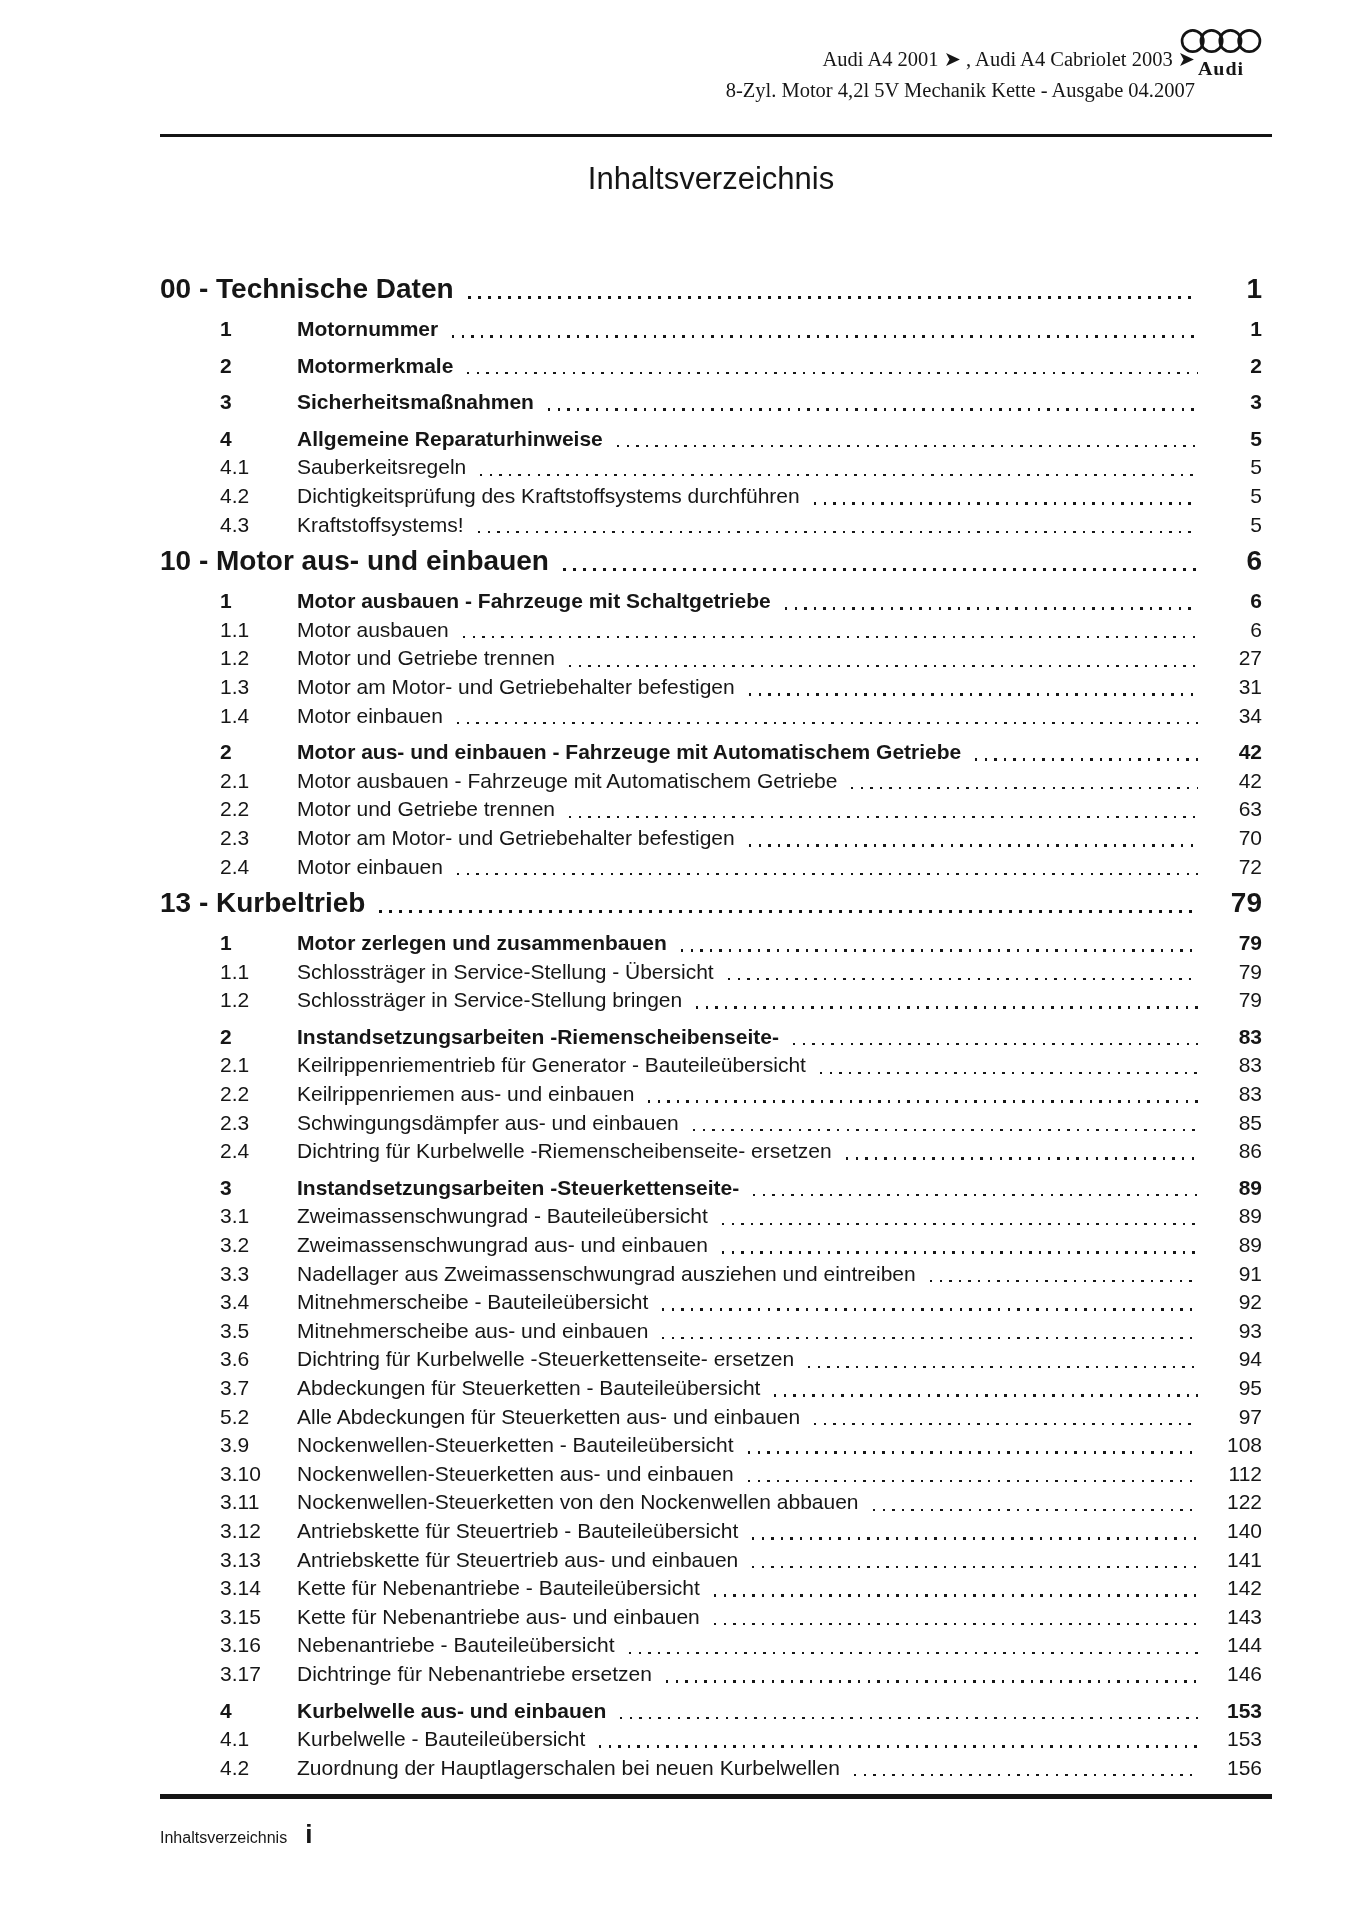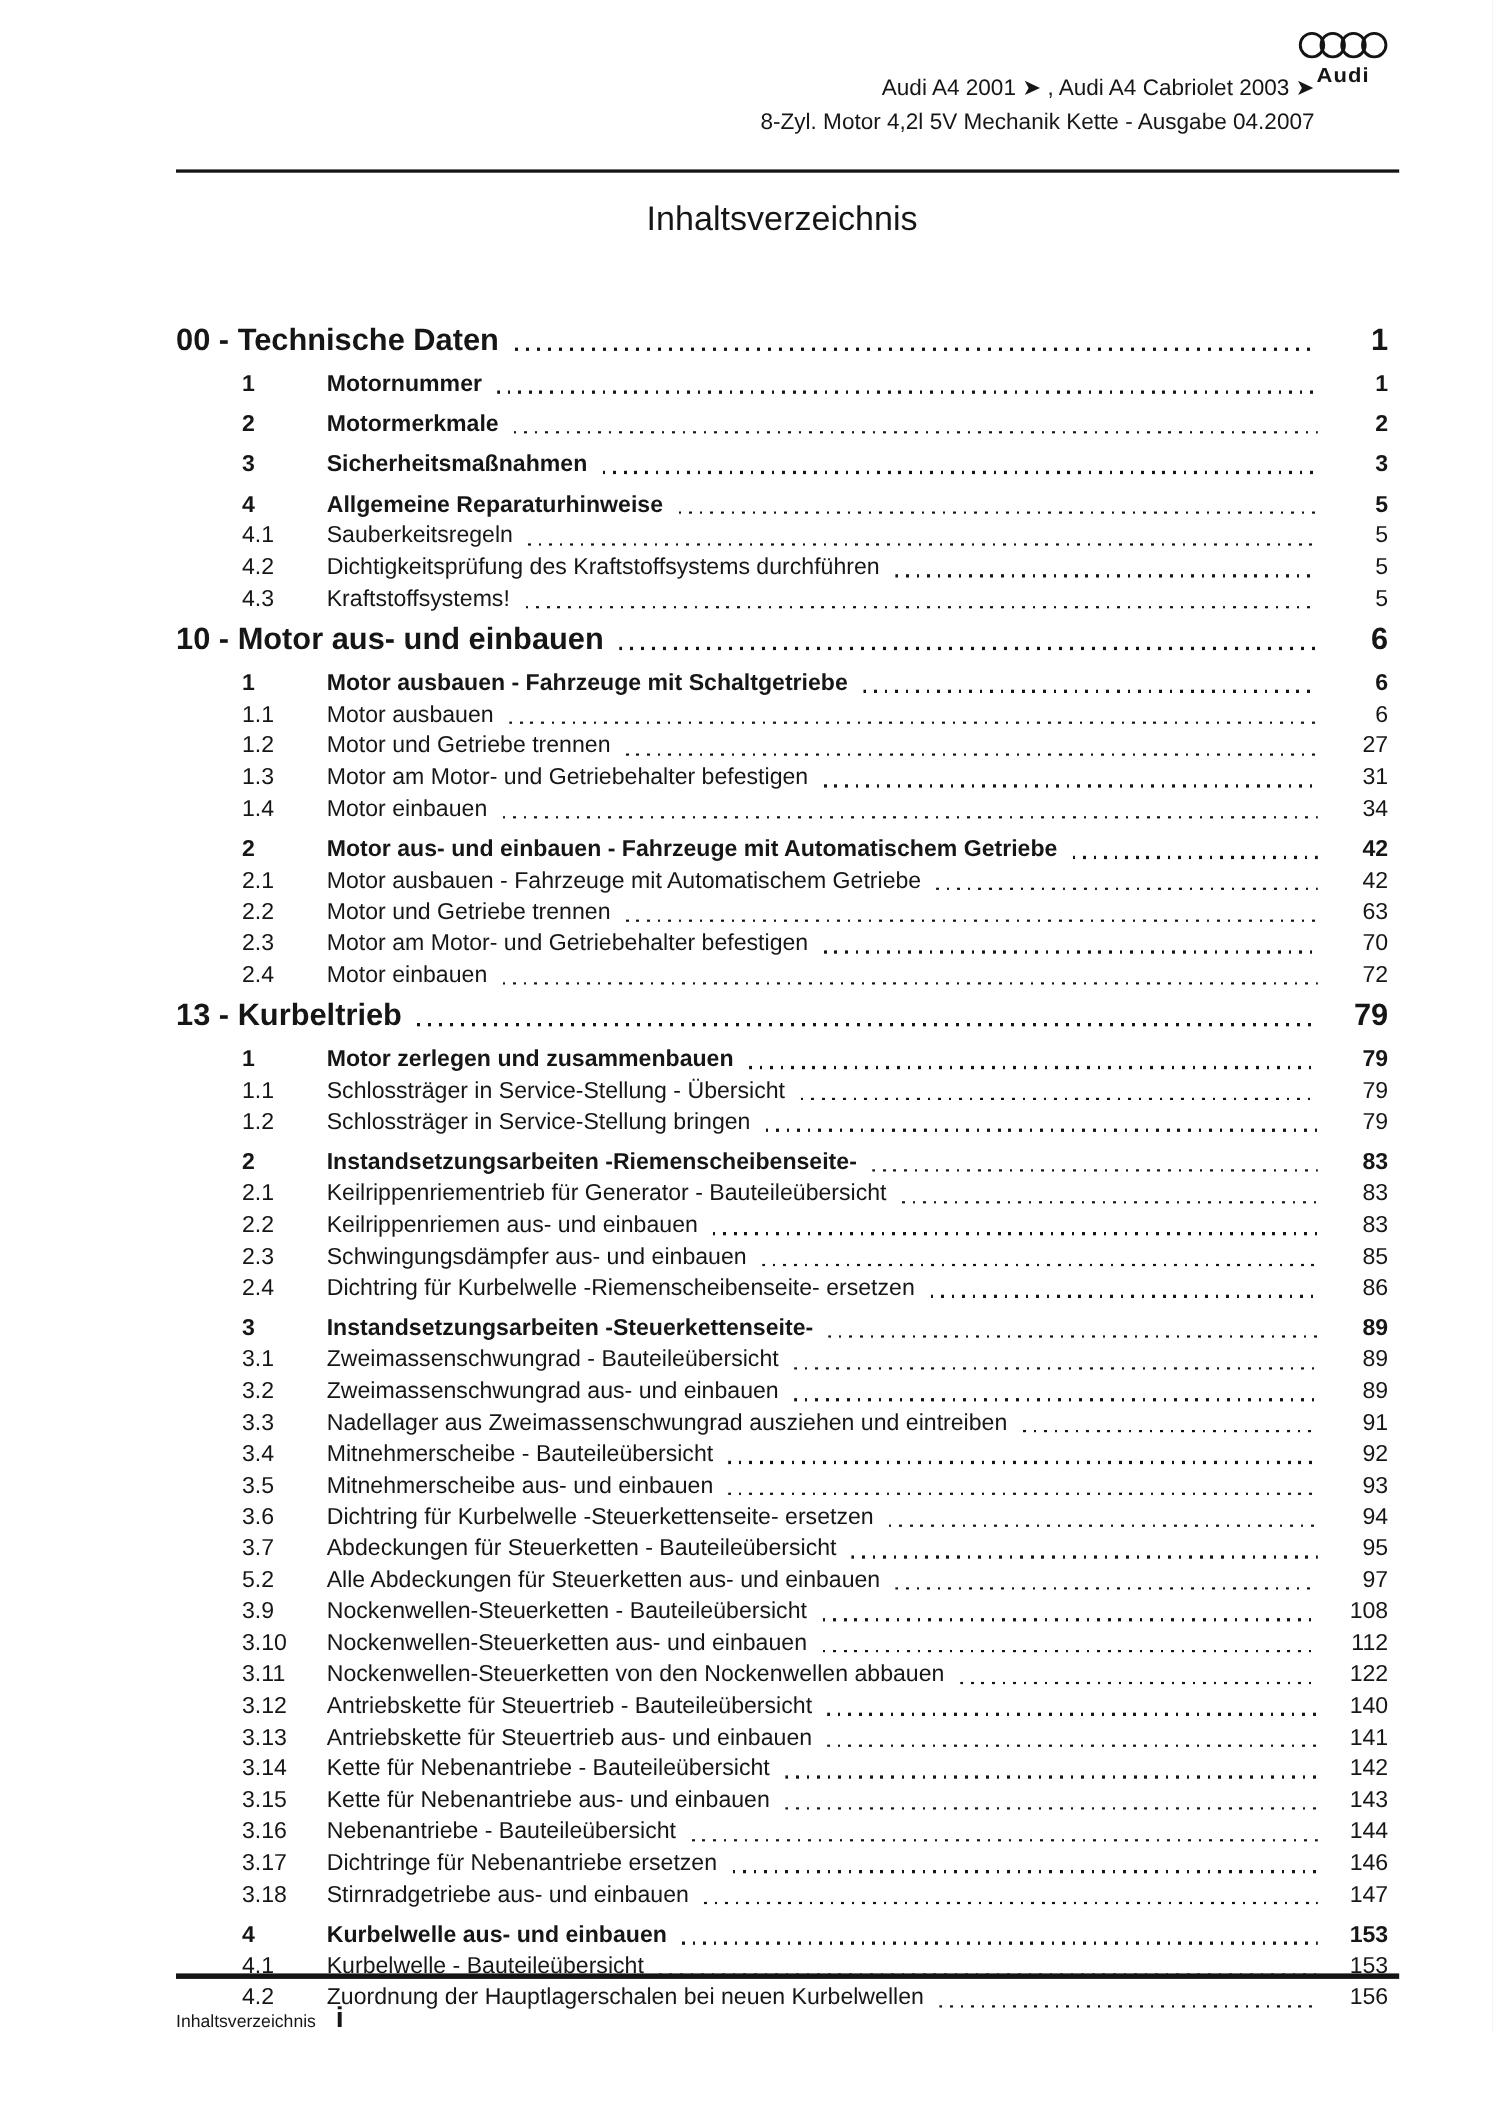--- a/index.html
+++ b/index.html
@@ -8,21 +8,21 @@
     width:1357px; height:1920px;
     background:#ffffff;
     color:#161616;
     font-family:"Liberation Sans", sans-serif;
     overflow:hidden;
     margin:0 auto;
   }
   .content { padding:0 95px 0 160px; }
 
   
-  .header { position:relative; padding-top:64px; min-height:82px; }
+  .header { position:relative; padding-top:44px; min-height:82px;font-family:Liberation Serif, serif; }
   .header-text {
     text-align:right;
     margin-right:67px;
     font-size:20.5px;
     line-height:31px;
     white-space:nowrap;
   }
   .logo {
     position:absolute; right:0; top:24px;
     width:82px; text-align:center;
@@ -389,26 +389,20 @@
             <span class="item-title">Nebenantriebe - Bauteileübersicht</span>
             <span class="leader"></span>
             <span class="page-num">144</span>
           </div>
           <div class="row item-row lvl2">
             <span class="item-num">3.17</span>
             <span class="item-title">Dichtringe für Nebenantriebe ersetzen</span>
             <span class="leader"></span>
             <span class="page-num">146</span>
           </div>
-          <div class="row item-row lvl2">
-            <span class="item-num">3.18</span>
-            <span class="item-title">Stirnradgetriebe aus- und einbauen</span>
-            <span class="leader"></span>
-            <span class="page-num">147</span>
-          </div>
           <div class="row item-row lvl1">
             <span class="item-num">4</span>
             <span class="item-title">Kurbelwelle aus- und einbauen</span>
             <span class="leader"></span>
             <span class="page-num">153</span>
           </div>
           <div class="row item-row lvl2">
             <span class="item-num">4.1</span>
             <span class="item-title">Kurbelwelle - Bauteileübersicht</span>
             <span class="leader"></span>

